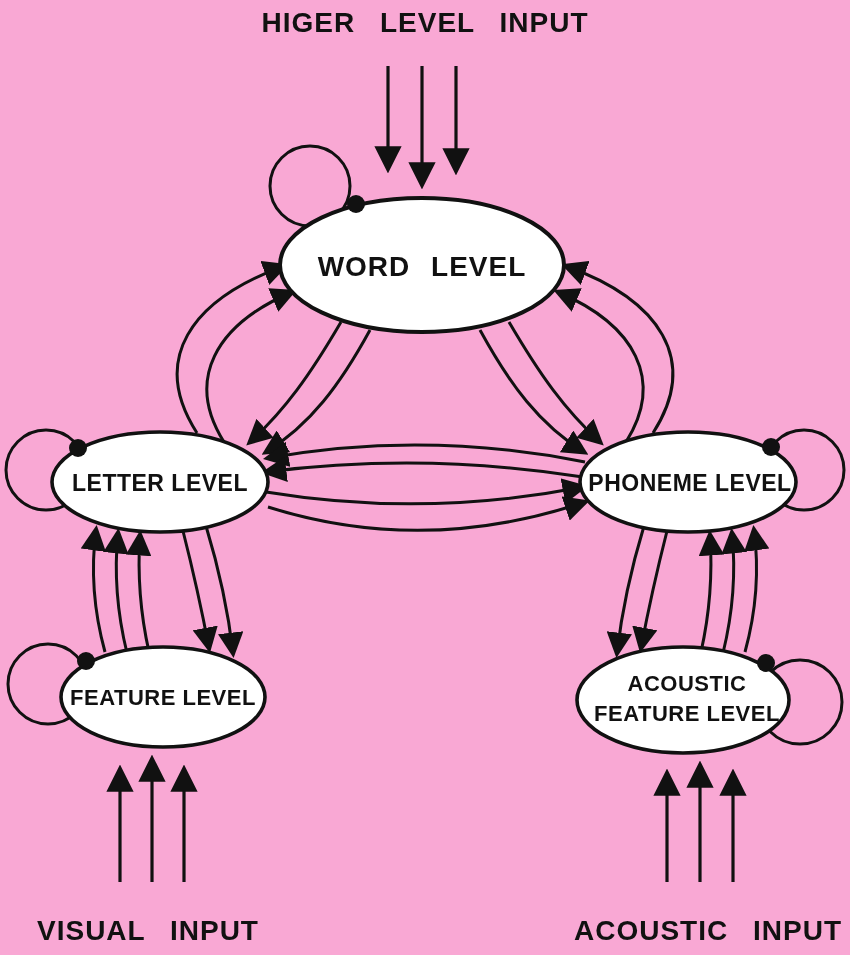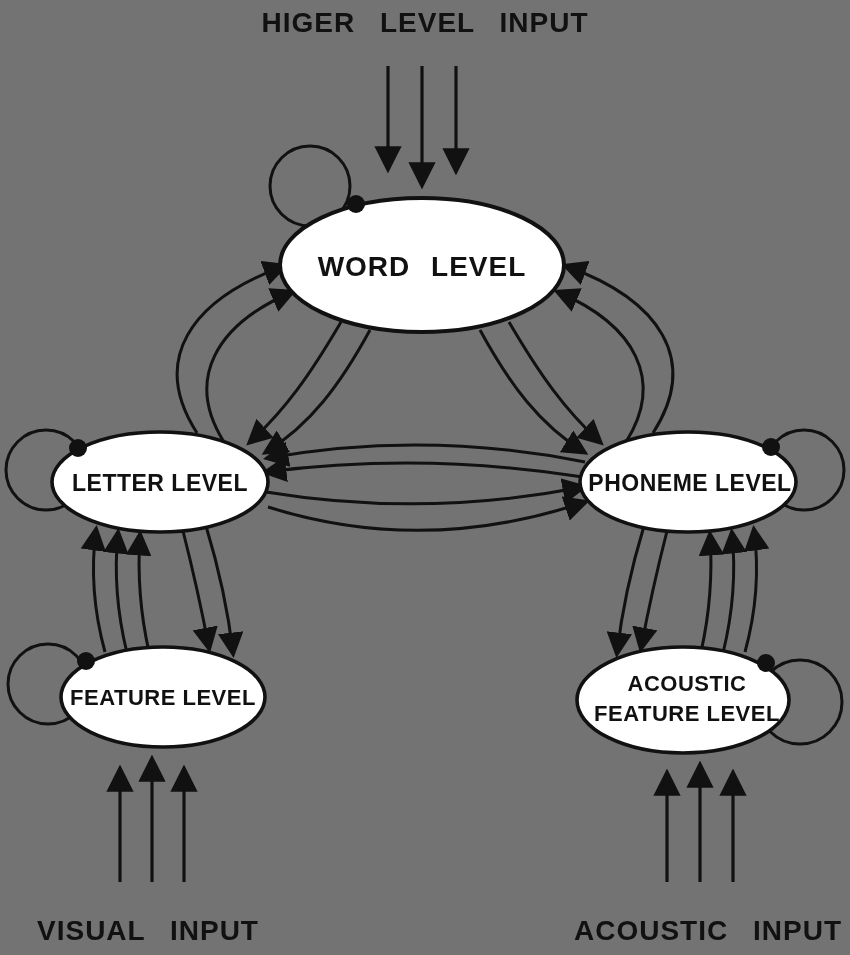--- a/index.html
+++ b/index.html
@@ -1,16 +1,16 @@
 <!DOCTYPE html>
 <html><head>
 <meta charset="utf-8">
 <style>
   html,body{margin:0;padding:0;background:#ffffff;}
-  .stage{width:850px;height:955px;position:relative;background:#737373;overflow:hidden;}
+  .stage{width:850px;height:955px;position:relative;background:#f9a8d4;overflow:hidden;}
   svg{display:block;}
   text{font-family:"Liberation Sans", sans-serif;font-weight:bold;fill:#111111;}
   .lbl-input{font-size:28px;word-spacing:16px;letter-spacing:1px;}
   .lbl-word{font-size:28px;word-spacing:12px;letter-spacing:1px;}
   .lbl-node{font-size:23px;letter-spacing:0.5px;}
   .lbl-node-sm{font-size:22px;letter-spacing:0.5px;}
   .edge{fill:none;stroke:#111111;stroke-width:3;}
   .edge-thick{fill:none;stroke:#111111;stroke-width:3.2;}
   .node{fill:#ffffff;stroke:#111111;stroke-width:3.6;}
   .node-word{fill:#ffffff;stroke:#111111;stroke-width:4;}

